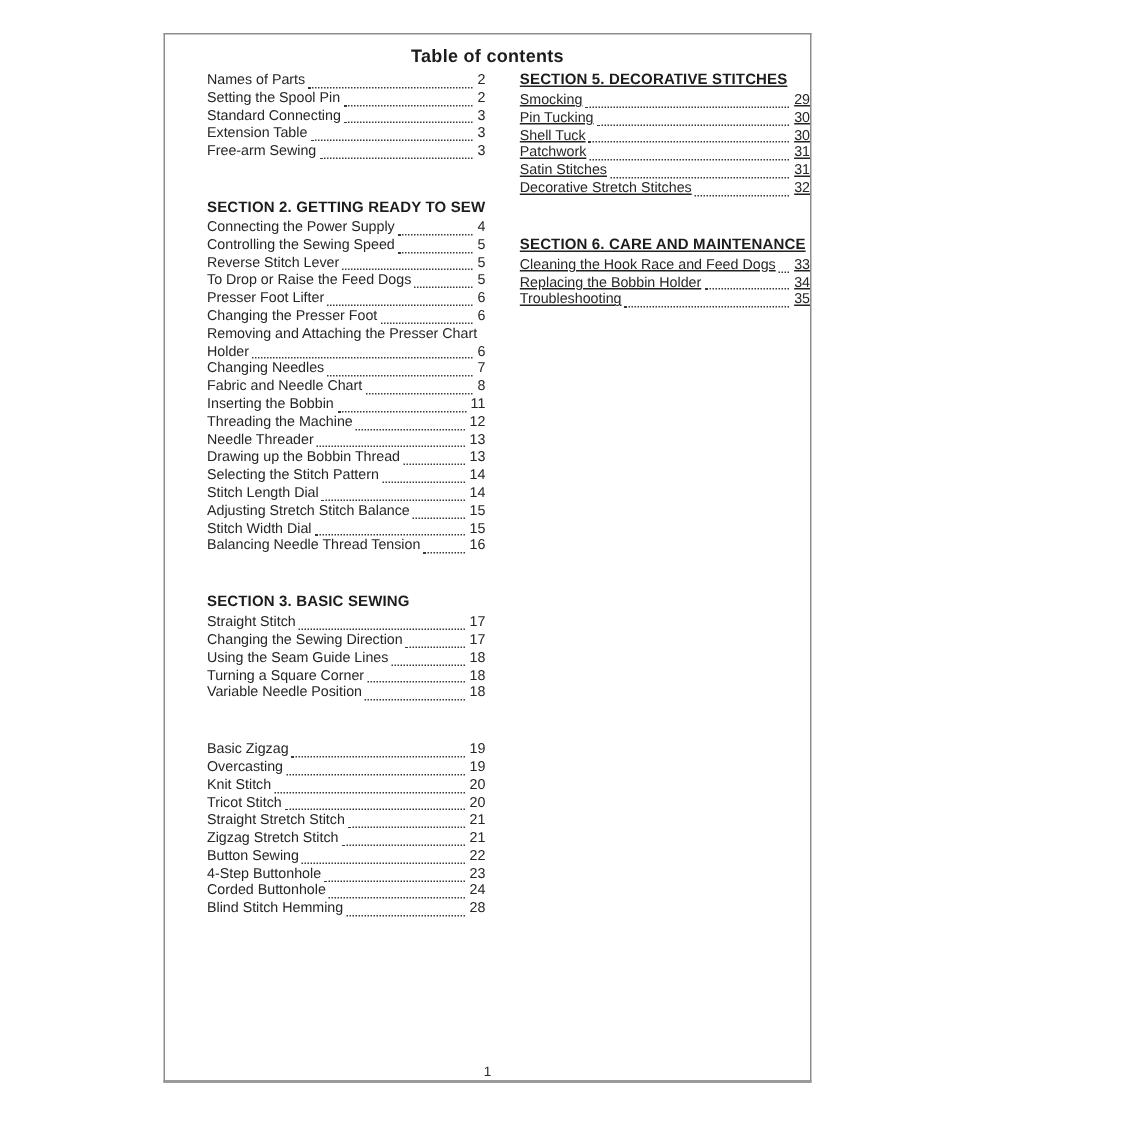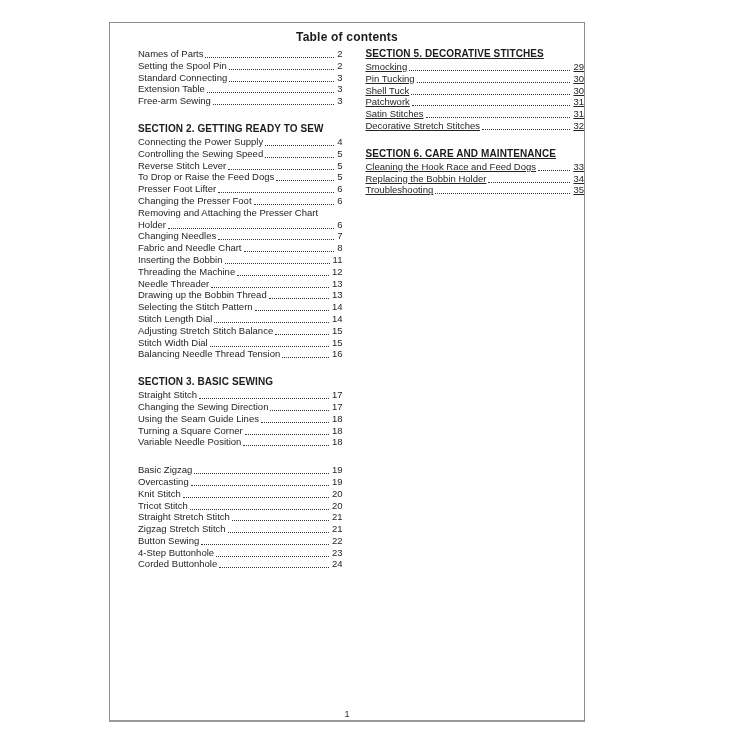--- a/index.html
+++ b/index.html
@@ -8,21 +8,21 @@
     width: 750px;
     height: 750px;
     background: #ffffff;
     font-family: "Liberation Sans", sans-serif;
     color: #232323;
   }
   .page {
     position: absolute;
     left: 109px;
     top: 22px;
-    width: 476px;
+    width: 432px;
     height: 700px;
     box-sizing: border-box;
     background: #ffffff;
     border: 1px solid #8d8d8d;
     border-bottom: 2px solid #9a9a9a;
   }
   .title {
     text-align: center;
     font-weight: bold;
     font-size: 12px;
@@ -35,33 +35,33 @@
     position: absolute;
     left: 0;
     top: 25px;
     right: 0;
     display: flex;
     align-items: flex-start;
   }
   .col { box-sizing: border-box; }
   .col-left  { margin-left: 28px; width: 218px; }
   .col-right { margin-left: 23px; width: 233px; text-decoration: underline; }
-  .section + .section { margin-top: 16px; }
+  .section + .section { margin-top: 26px; }
   .heading {
     font-weight: bold;
     font-size: 10px;
     line-height: 12px;
     margin-bottom: 1px;
     color: #1c1c1c;
     letter-spacing: 0.1px;
     white-space: nowrap;
   }
   .entry {
     display: flex;
-    align-items: flex-start;
+    align-items: center;
     font-size: 9.5px;
     line-height: 11.8px;
     color: #262626;
   }
   .etitle { white-space: nowrap; }
   .leader {
     flex: 1;
     margin: 0 3px 0 2px;
     height: 9px;
     border-bottom: 1px dotted #3a3a3a;
@@ -275,20 +275,25 @@
           <div class="entry">
             <span class="etitle">4-Step Buttonhole</span>
             <span class="leader"></span>
             <span class="pg">23</span>
           </div>
           <div class="entry">
             <span class="etitle">Corded Buttonhole</span>
             <span class="leader"></span>
             <span class="pg">24</span>
           </div>
+          <div class="entry">
+            <span class="etitle">Blind Stitch Hemming</span>
+            <span class="leader"></span>
+            <span class="pg">28</span>
+          </div>
         </div>
       </div>
     <div class="col col-right" id="col-right">
         <div class="section">
           <div class="heading">SECTION 5. DECORATIVE STITCHES</div>
           <div class="entry">
             <span class="etitle">Smocking</span>
             <span class="leader"></span>
             <span class="pg">29</span>
           </div>

